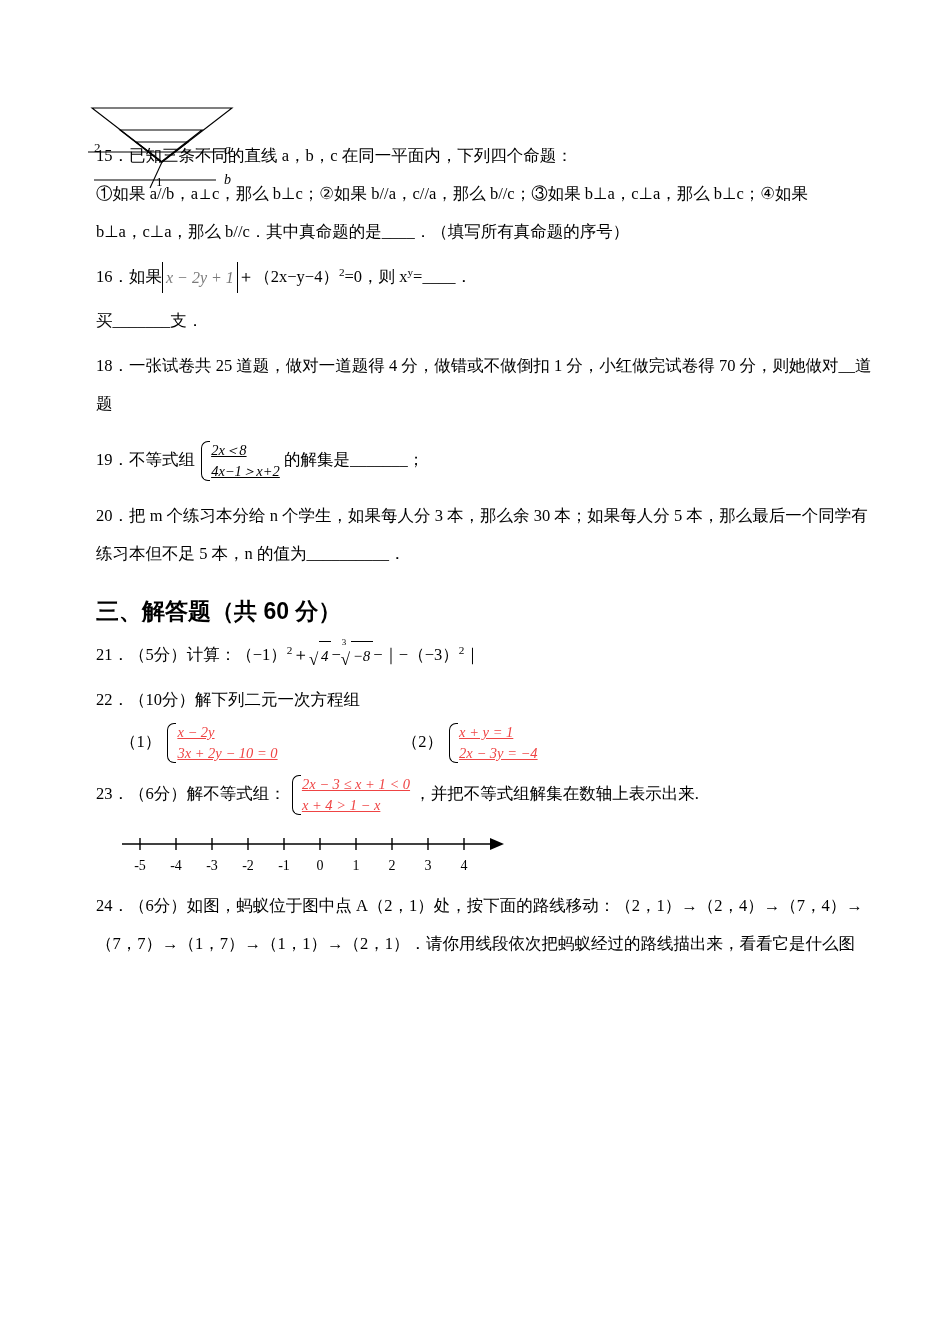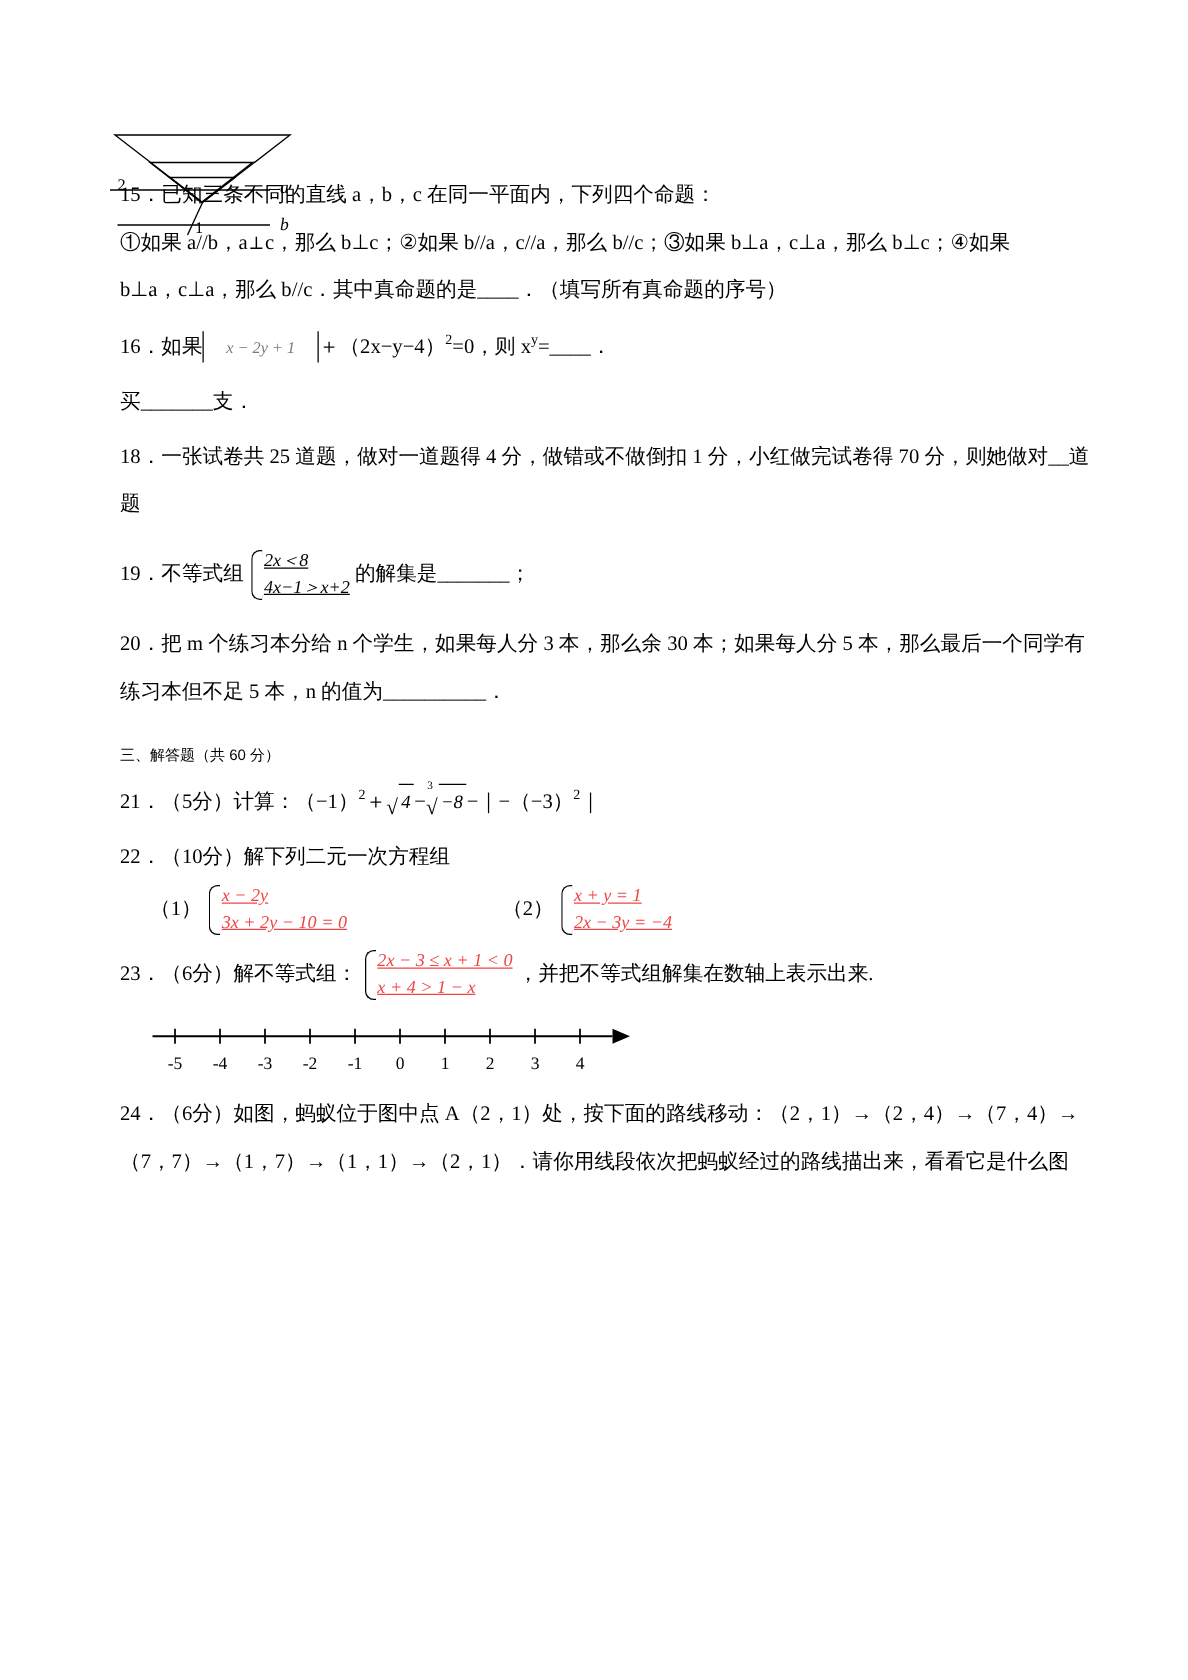--- a/index.html
+++ b/index.html
@@ -35,22 +35,22 @@
     text-align: justify;
   }
   .q {
     margin-top: 12px;
   }
   .qnum {
     white-space: nowrap;
   }
   .sec-title {
     font-family: "Liberation Sans", sans-serif;
-    font-weight: normal;
-    font-size: 12px;
+    font-weight: bold;
+    font-size: 23px;
     margin: 26px 0 8px 0;
   }
   .fig-top {
     position: absolute;
     left: 84px;
     top: 100px;
     width: 240px;
     height: 90px;
   }
   .sys {
@@ -73,23 +73,23 @@
     width: 8px;
     border: 1px solid #000;
     border-right: none;
     border-radius: 7px 0 0 7px;
   }
   .sys .row { display: block; white-space: nowrap; }
   .abs {
     display: inline-block;
     border-left: 1px solid #000;
     border-right: 1px solid #000;
-    padding: 0 18px;
+    padding: 0 3px;
     font-style: italic;
-    font-size: 13px;
+    font-size: 16px;
     vertical-align: middle;
   }
   .sqrt {
     display: inline-block;
     vertical-align: middle;
     position: relative;
     padding-left: 10px;
     font-style: italic;
     font-size: 15px;
   }

